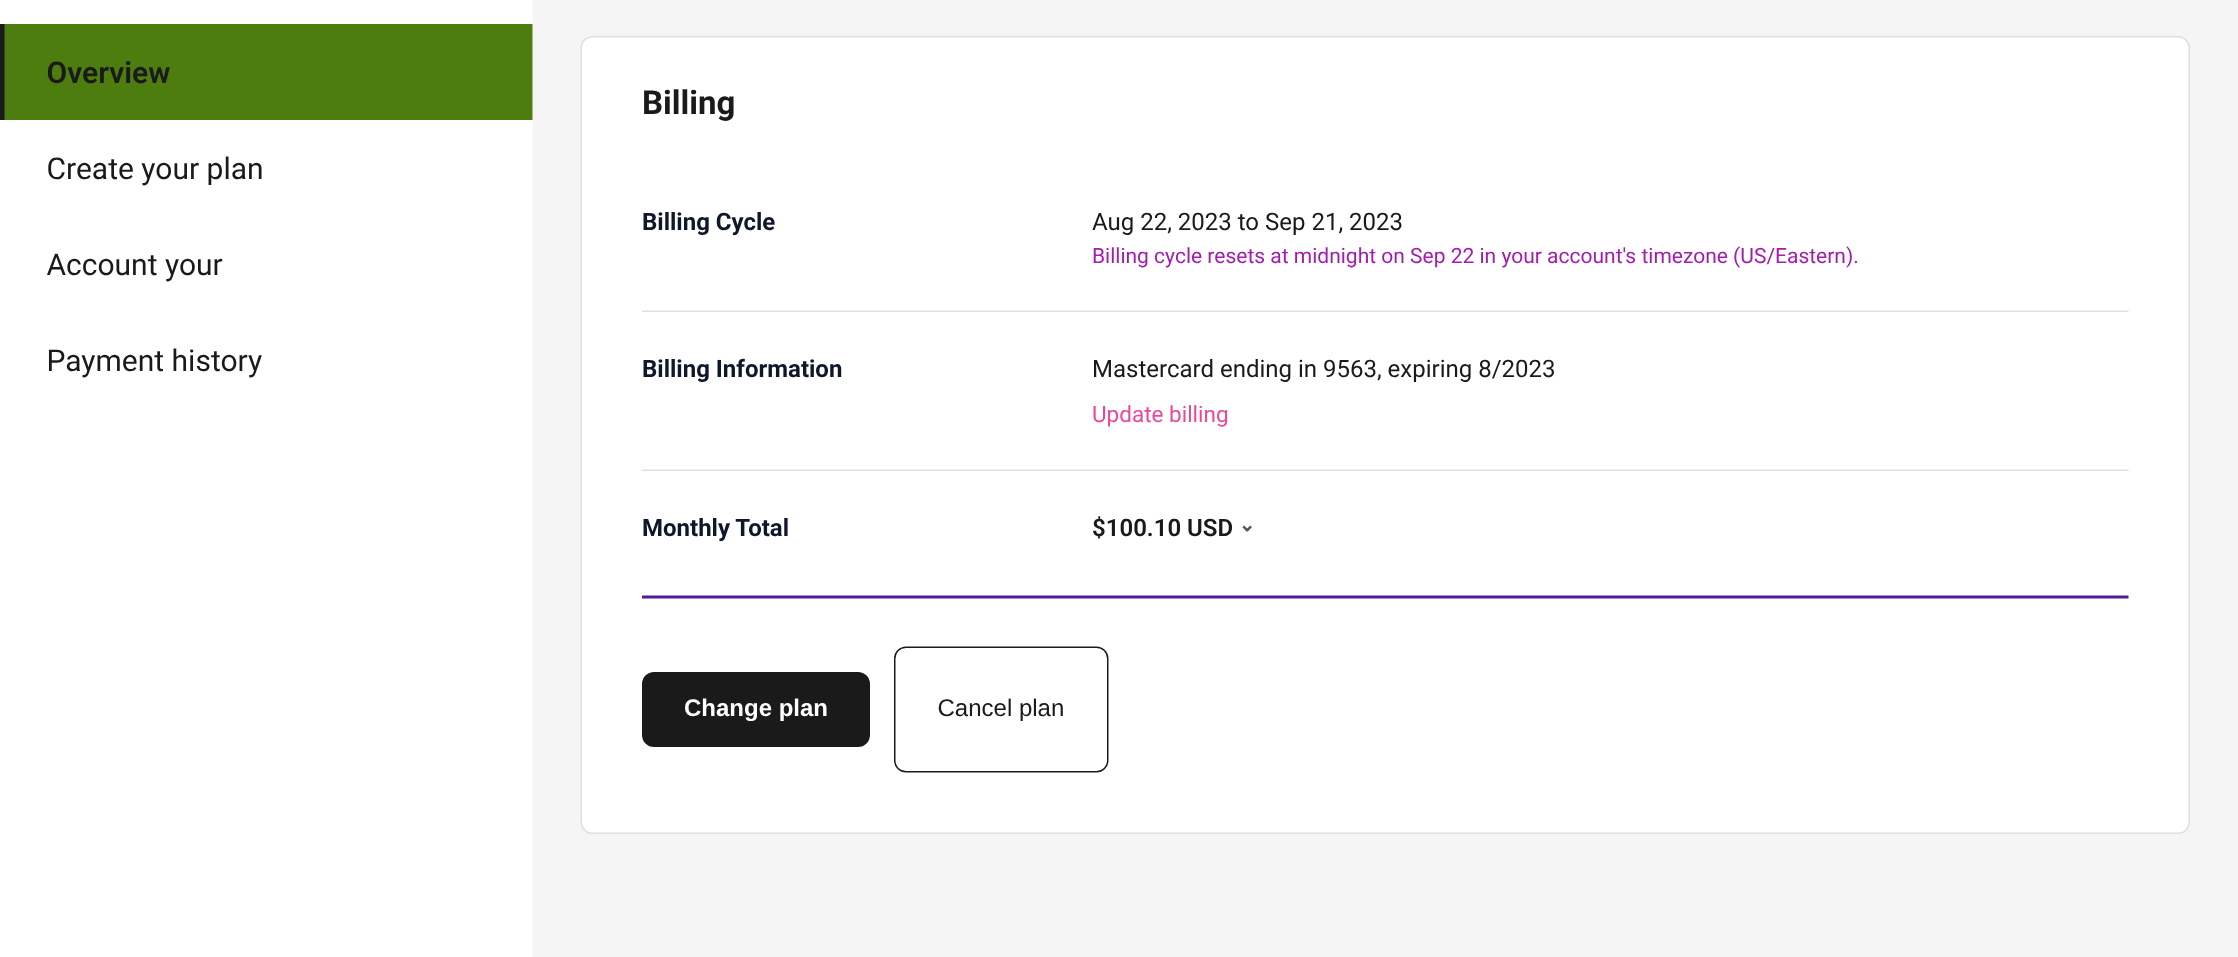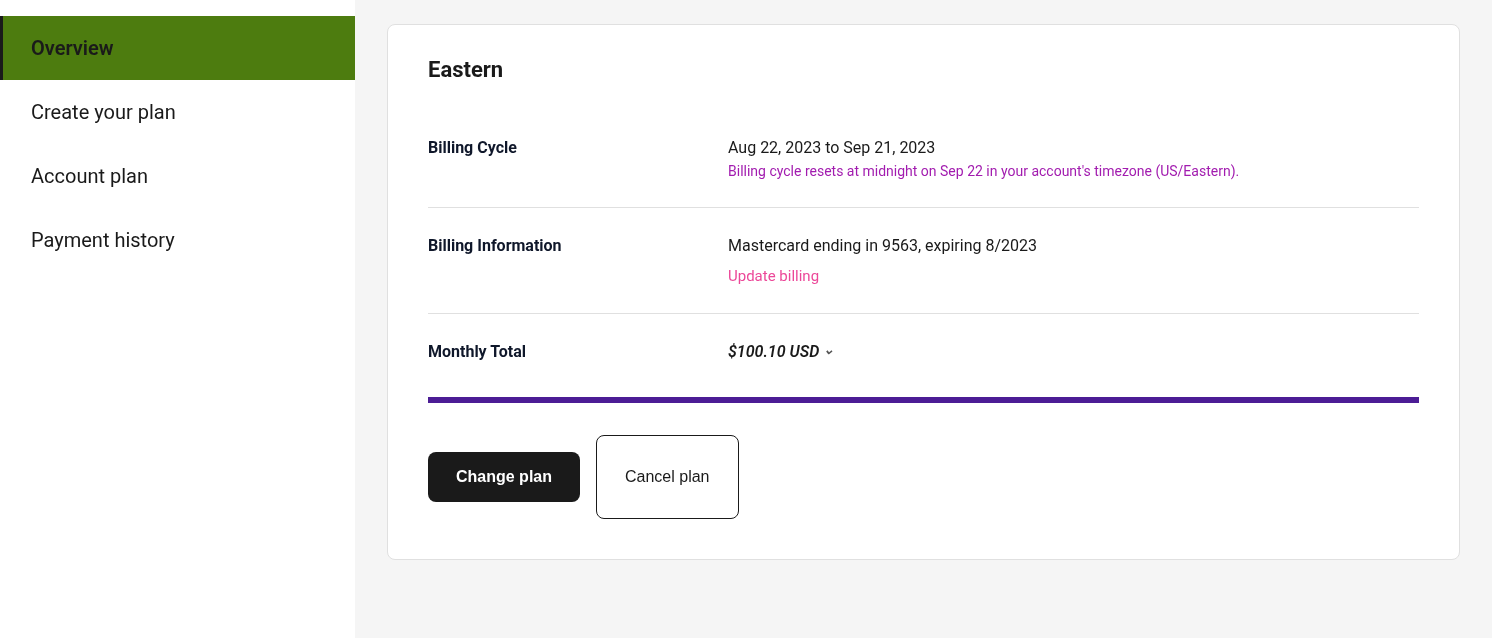--- a/index.html
+++ b/index.html
@@ -102,30 +102,29 @@
       margin-top: 6px;
       display: inline-block;
     }
 
     .monthly-total-value {
       font-size: 16px;
       font-weight: 600;
       color: #1a1a1a;
       display: flex;
       gap: 4px;
-      font-style: italic;
     }
 
     .chevron-down {
       font-size: 13px;
       color: #555;
     }
 
     .billing-actions {
-      border-top: 6px solid #4c1d95;
+      border-top: 2px solid #4c1d95;
       padding-top: 32px;
       margin-top: 8px;
       display: flex;
       gap: 16px;
       align-items: center;
     }
 
     .btn-change-plan {
       background: #1a1a1a;
       color: #fff;
@@ -152,31 +151,31 @@
 <body>
 
 <nav class="sidebar">
   <div class="sidebar-item active">
     <span>Overview</span>
   </div>
   <div class="sidebar-item">
     <span>Create your plan</span>
   </div>
   <div class="sidebar-item">
-    <span>Account plan</span>
+    <span>Account your</span>
   </div>
   <div class="sidebar-item">
     <span>Payment history</span>
   </div>
 </nav>
 
 <main class="main-content">
   <div class="billing-card">
 
-    <div class="billing-title">Eastern</div>
+    <div class="billing-title">Billing</div>
 
     <div class="billing-row">
       <div class="billing-label">Billing Cycle</div>
       <div class="billing-value">
         <div class="billing-value-primary">Aug 22, 2023 to Sep 21, 2023</div>
         <div class="billing-value-secondary">Billing cycle resets at midnight on Sep 22 in your account's timezone (US/Eastern).</div>
       </div>
     </div>
 
     <div class="billing-row">

